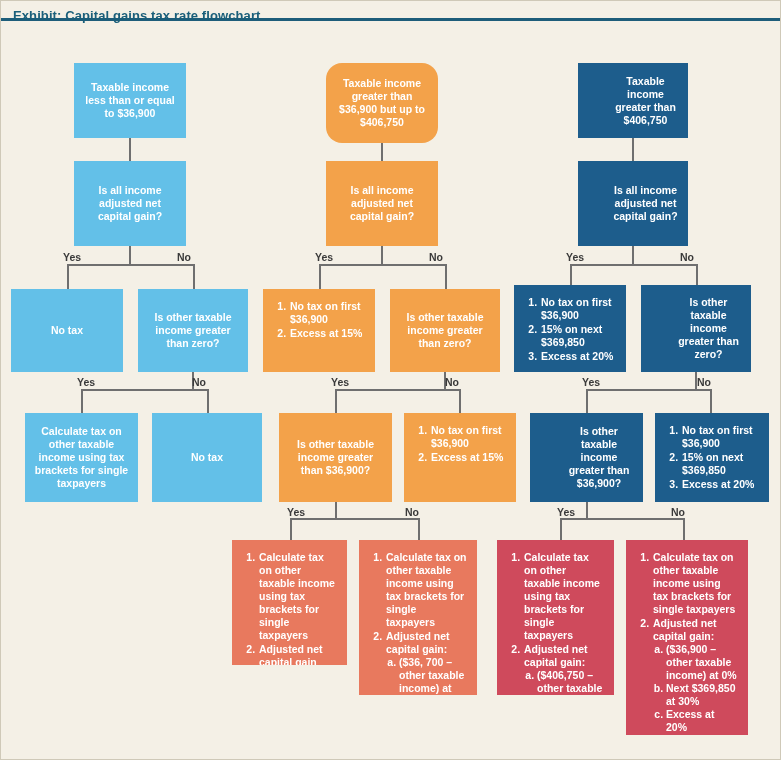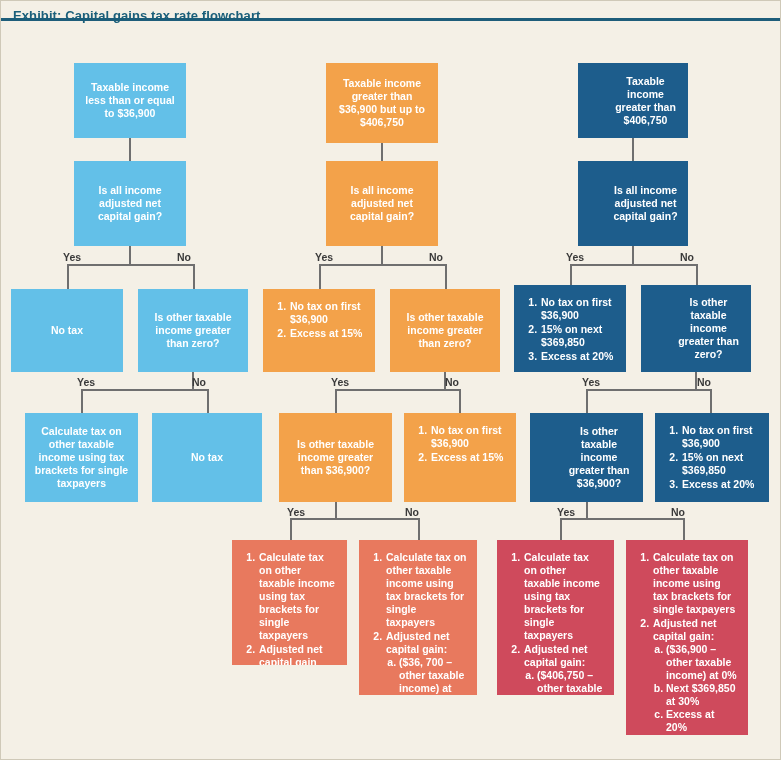--- a/index.html
+++ b/index.html
@@ -123,21 +123,21 @@
   <div class="line" style="left:191px; top:371px; width:2px; height:17px;"></div>
   <div class="line" style="left:80px; top:388px; width:128px; height:2px;"></div>
   <div class="line" style="left:80px; top:388px; width:2px; height:24px;"></div>
   <div class="line" style="left:206px; top:388px; width:2px; height:24px;"></div>
   <div class="lbl" style="left:76px; top:375px;">Yes</div>
   <div class="lbl" style="left:191px; top:375px;">No</div>
 
   <div class="node center c-lightblue" style="left:24px; top:412px; width:113px; height:89px;">Calculate tax on other taxable income using tax brackets for single taxpayers</div>
   <div class="node center c-lightblue" style="left:151px; top:412px; width:110px; height:89px;">No tax</div>
 
-  <div class="node center c-orange" style="left:325px; top:62px; width:112px; height:80px;">Taxable income greater than $36,900 but up to $406,750</div>
+  <div class="node center c-orange" style="left:325px; top:62px; width:112px; height:80px;border-radius:16px;">Taxable income greater than $36,900 but up to $406,750</div>
 
   <div class="line" style="left:380px; top:142px; width:2px; height:18px;"></div>
 
   <div class="node center c-orange" style="left:325px; top:160px; width:112px; height:85px;">Is all income adjusted net capital gain?</div>
 
   <div class="line" style="left:380px; top:245px; width:2px; height:18px;"></div>
   <div class="line" style="left:318px; top:263px; width:128px; height:2px;"></div>
   <div class="line" style="left:318px; top:263px; width:2px; height:25px;"></div>
   <div class="line" style="left:444px; top:263px; width:2px; height:25px;"></div>
   <div class="lbl" style="left:314px; top:250px;">Yes</div>

